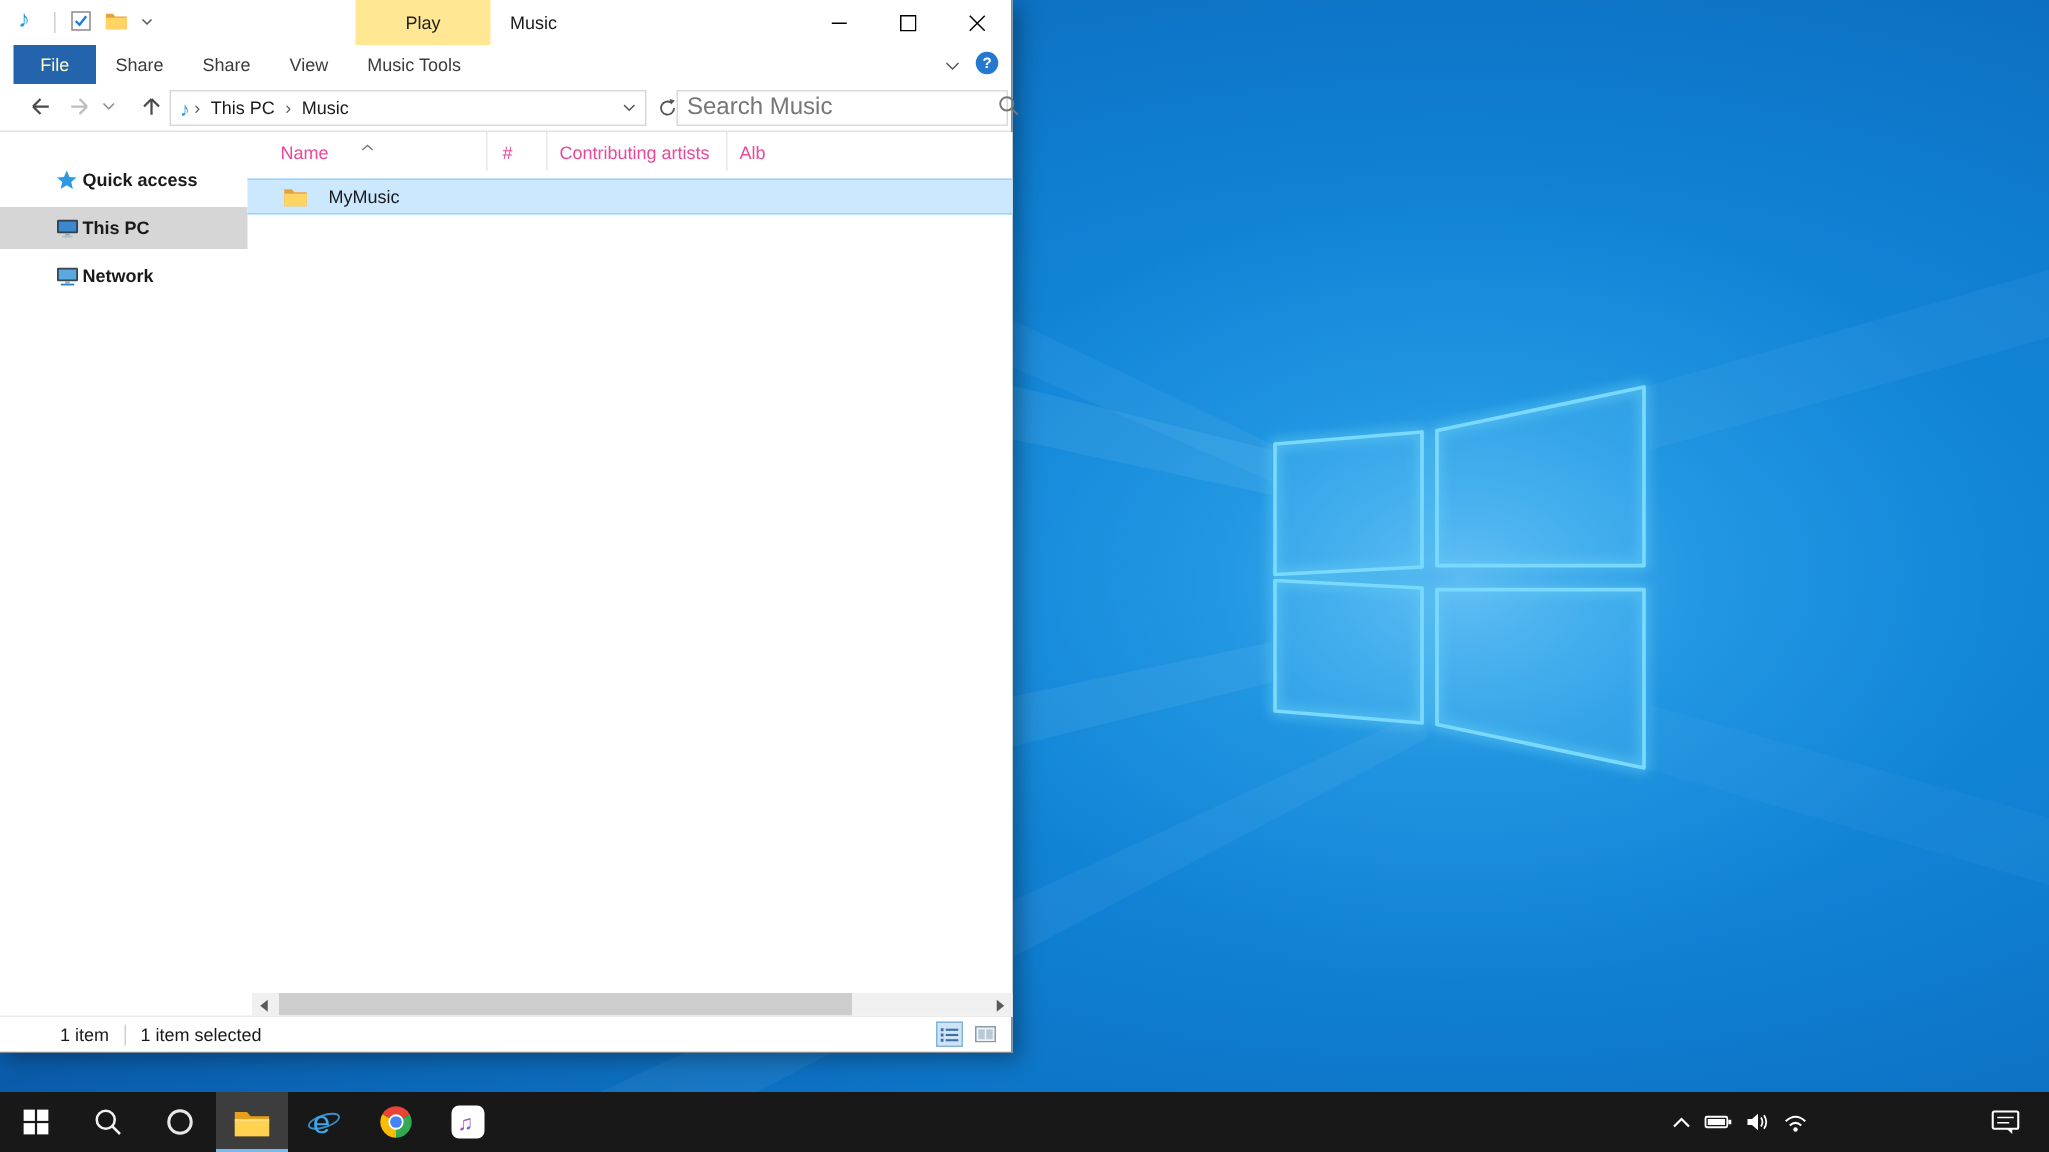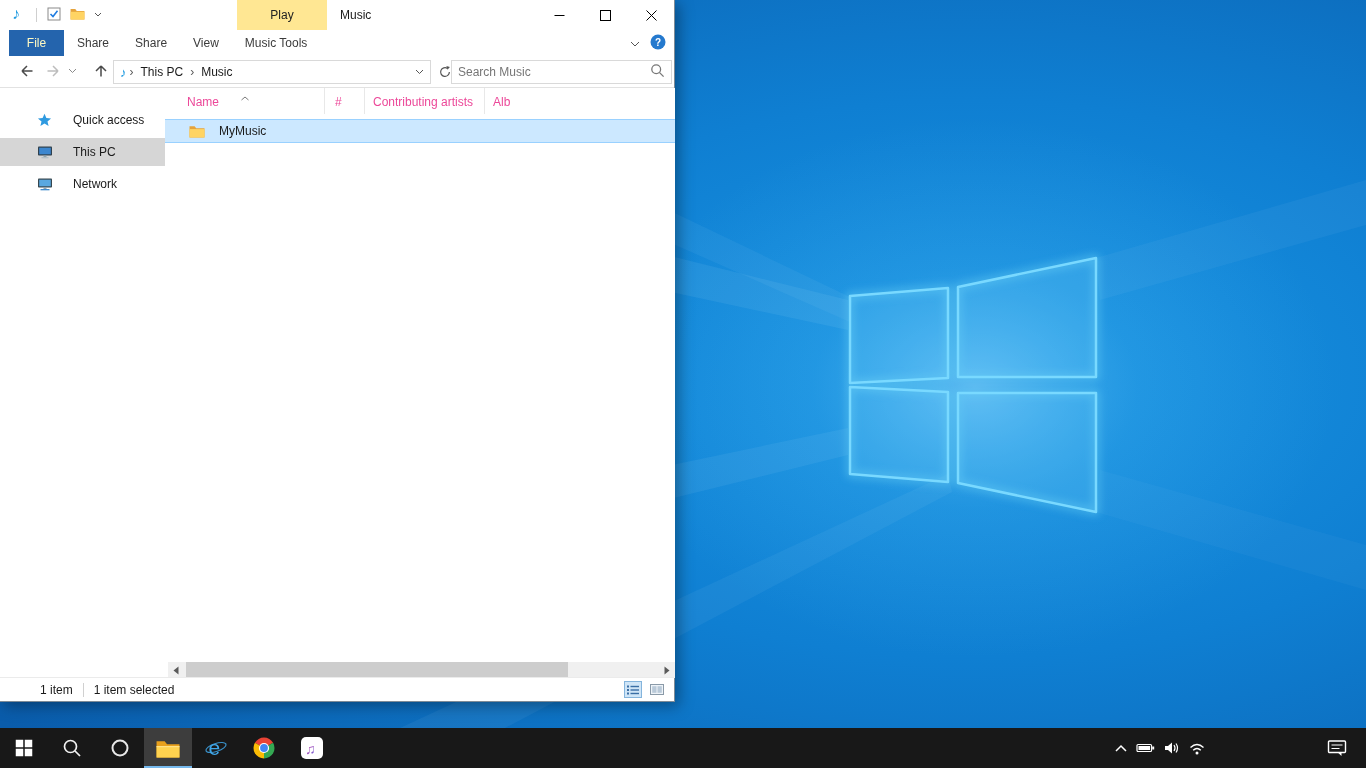--- a/index.html
+++ b/index.html
@@ -31,26 +31,26 @@
   .commandbar { position:absolute; left:0; top:56px; width:100%; height:32px; background:#fff; border-bottom:1px solid #e2e2e2; }
   .navbtn { position:absolute; top:7px; display:flex; align-items:center; justify-content:center; }
   .addressbox { position:absolute; left:113px; top:4px; width:318px; height:24px; border:1px solid #d9d9d9; background:#fff;
                 display:flex; align-items:center; padding-left:6px; }
   .crumb { padding:0 4px; color:#1a1a1a; }
   .crumb-sep { color:#5a5a5a; padding:0 3px; font-size:12px; }
   .addr-drop { margin-left:auto; width:22px; height:22px; display:flex; align-items:center; justify-content:center; }
   .refresh-btn { position:absolute; left:435px; top:6px; width:20px; height:20px; display:flex; align-items:center; justify-content:center; }
   .searchbox { position:absolute; left:451px; top:4px; width:221px; height:24px; border:1px solid #d9d9d9; background:#fff;
                display:flex; align-items:center; padding:0 6px; }
-  .searchbox input { flex:1; border:none; outline:none; font-size:12px; color:#333; background:transparent; }
+  .searchbox input { flex:1; border:none; outline:none; font-size:16px; color:#333; background:transparent; }
   .searchbox input::placeholder { color:#767676; }
 
   .bodyarea { position:absolute; left:0; top:88px; width:675px; height:590px; background:#fff; }
   .sidebar { position:absolute; left:0; top:0; width:165px; height:100%; padding-top:18px; }
-  .nav-item { height:28px; display:flex; align-items:center; padding-left:36px; gap:20px; margin-bottom:4px; }
+  .nav-item { height:28px; display:flex; align-items:center; padding-left:36px; gap:2px; margin-bottom:4px;font-weight:bold; }
   .nav-item.selected { background:#d6d6d6; }
   .nav-ic { width:17px; display:flex; justify-content:center; }
 
   .content { position:absolute; left:165px; top:0; right:0; height:100%; }
   .col-headers { position:absolute; left:0; top:0; right:0; height:26px; display:flex; color:#ec4899; }
   .col { display:flex; align-items:flex-end; padding-bottom:5px; border-right:1px solid #e8e8e8; position:relative; }
   .col-name { width:160px; padding-left:22px; }
   .col-num { width:40px; padding-left:10px; }
   .col-title { width:162px; padding-left:10px; }
   .col-artists { width:120px; padding-left:8px; }

